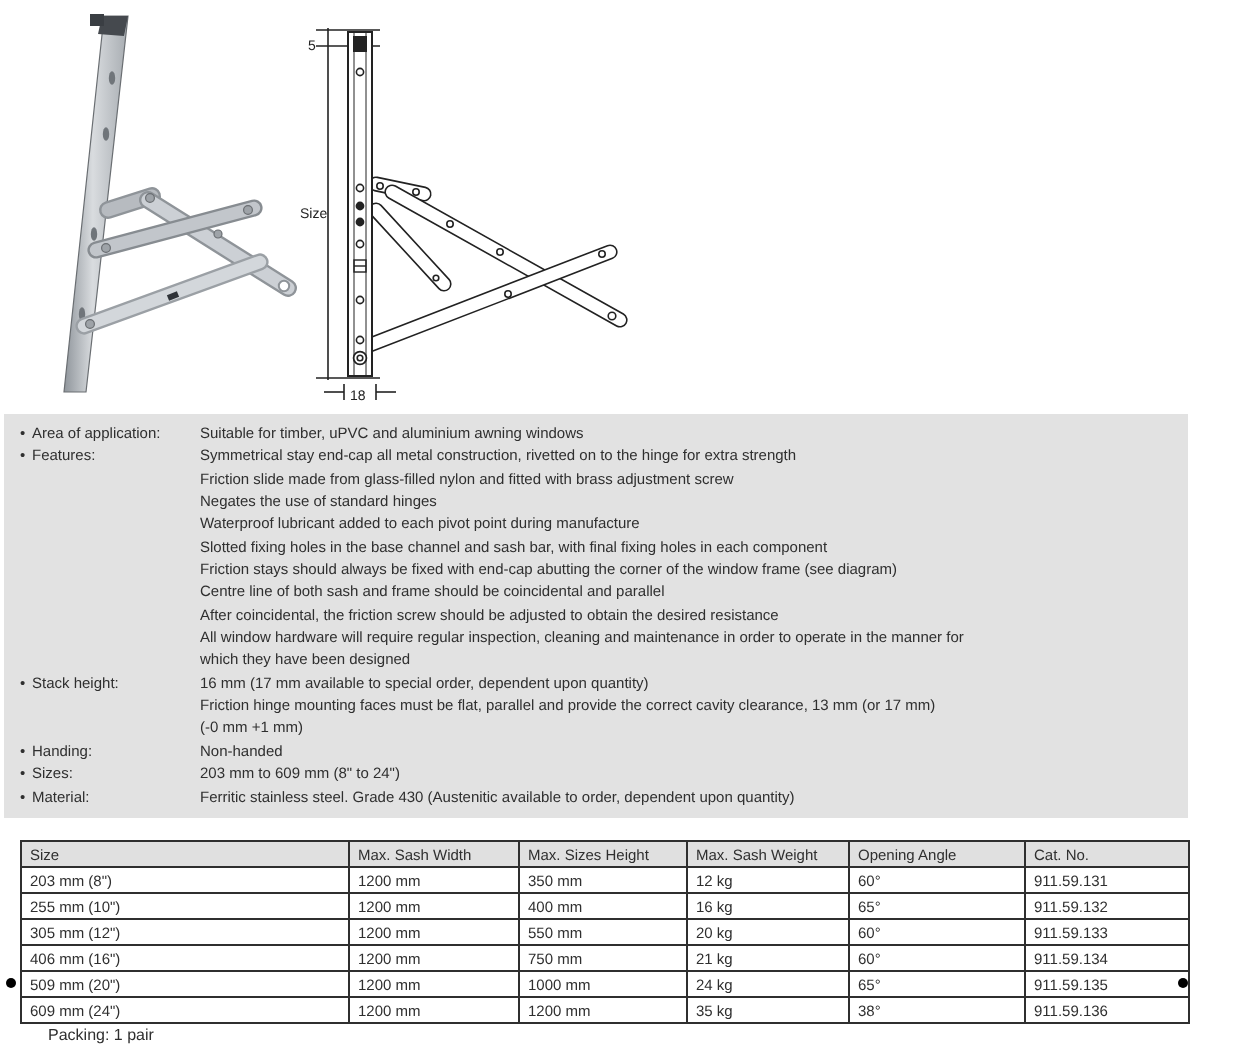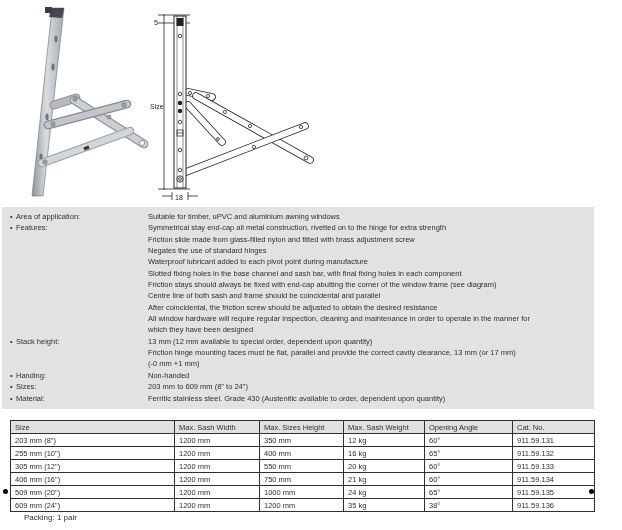--- a/index.html
+++ b/index.html
@@ -12,21 +12,21 @@
   .drawing{position:absolute;left:150px;top:2px;width:168px;height:202px;}
   
   .specs{
     position:absolute;left:2px;top:207px;width:592px;height:202px;
     background:#e2e2e2;box-sizing:border-box;padding:4px 6px 0 8px;
     font-size:7.5px;line-height:11.35px;
   }
   .spec-row{display:flex;align-items:flex-start;}
   .spec-bullet{width:6px;flex:0 0 6px;}
   .spec-label{width:84px;flex:0 0 84px;}
-  .spec-lines{flex:1 1 auto;margin-left:48px;}
+  .spec-lines{flex:1 1 auto;}
   .spec-line{white-space:nowrap;}
   
   table.product{
     position:absolute;left:10px;top:420px;width:584px;
     border-collapse:collapse;table-layout:fixed;
     font-size:7.5px;
   }
   table.product th, table.product td{
     border:1px solid #2f2f2f;padding:0 0 0 4px;height:12px;
     text-align:left;font-weight:normal;overflow:hidden;white-space:nowrap;
@@ -161,21 +161,21 @@
         <div class="spec-line">Centre line of both sash and frame should be coincidental and parallel</div>
         <div class="spec-line">After coincidental, the friction screw should be adjusted to obtain the desired resistance</div>
         <div class="spec-line">All window hardware will require regular inspection, cleaning and maintenance in order to operate in the manner for</div>
         <div class="spec-line">which they have been designed</div>
       </div>
     </div>
     <div class="spec-row">
       <div class="spec-bullet">•</div>
       <div class="spec-label">Stack height:</div>
       <div class="spec-lines">
-        <div class="spec-line">13 mm (12 mm available to special order, dependent upon quantity)</div>
+        <div class="spec-line">16 mm (17 mm available to special order, dependent upon quantity)</div>
         <div class="spec-line">Friction hinge mounting faces must be flat, parallel and provide the correct cavity clearance, 13 mm (or 17 mm)</div>
         <div class="spec-line">(-0 mm +1 mm)</div>
       </div>
     </div>
     <div class="spec-row">
       <div class="spec-bullet">•</div>
       <div class="spec-label">Handing:</div>
       <div class="spec-lines">
         <div class="spec-line">Non-handed</div>
       </div>

